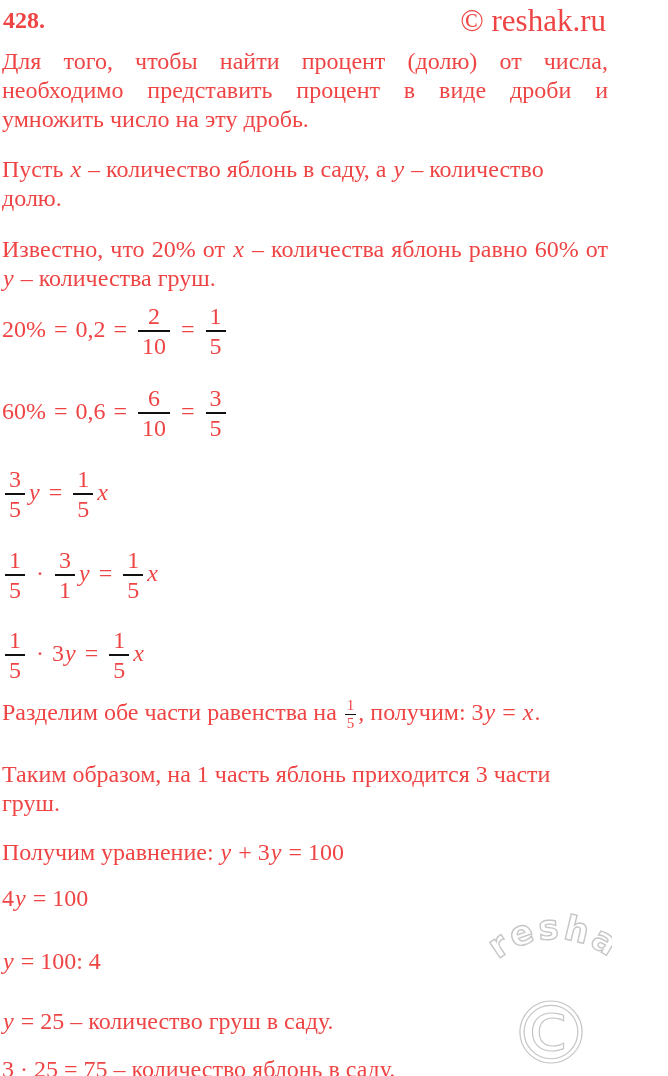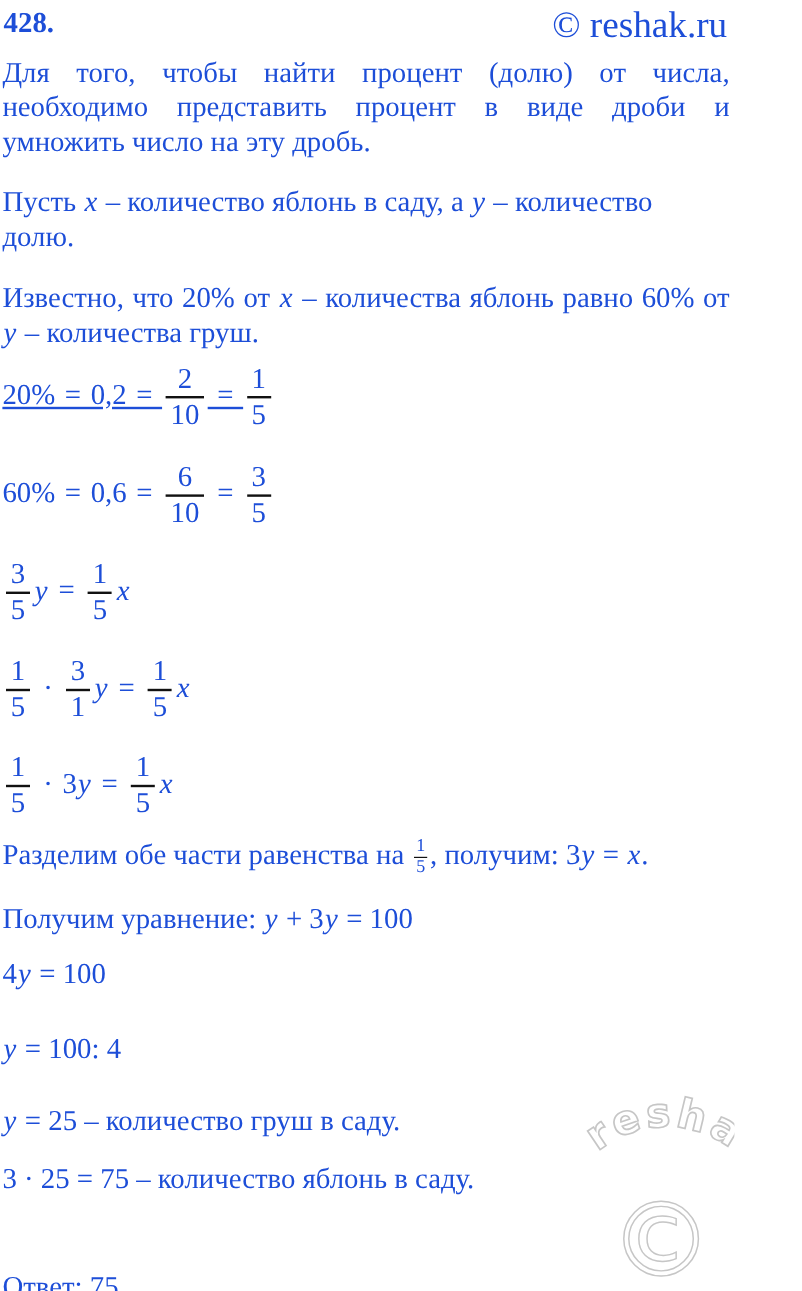--- a/index.html
+++ b/index.html
@@ -2,21 +2,21 @@
 <html><head>
 <meta charset="utf-8">
 <style>
   html, body { margin: 0; padding: 0; background: #ffffff; }
   .page {
     position: relative;
     width: 612px;
     height: 1076px;
     background: #ffffff;
     overflow: hidden;
-    color: #1d4ed8;
+    color: #ef4444;
     font-family: "Liberation Serif", "DejaVu Serif", serif;
   }
   .header {
     display: flex;
     justify-content: space-between;
     align-items: flex-start;
     padding: 6px 6px 0 3px;
     font-size: 24px;
     line-height: 29px;
   }
@@ -25,21 +25,21 @@
 
   .content { padding: 0 4px 0 2px; }
 
   .block { font-size: 24px; line-height: 29px; }
   .block.justify { text-align: justify; }
 
   
   [data-name="paragraph-method"]        { margin-top: 12px; }
   [data-name="paragraph-let"]           { margin-top: 21px; }
   [data-name="paragraph-known"]         { margin-top: 22px; }
-  [data-name="equation-20-percent"]     { margin-top: 10px; text-decoration: underline; }
+  [data-name="equation-20-percent"]     { margin-top: 10px; }
   [data-name="equation-60-percent"]     { margin-top: 26px; }
   [data-name="equation-proportion"]     { margin-top: 25px; }
   [data-name="equation-multiply"]       { margin-top: 25px; }
   [data-name="equation-simplified"]     { margin-top: 24px; }
   [data-name="paragraph-divide"]        { margin-top: 14px; }
   [data-name="paragraph-parts"]         { margin-top: 28px; }
   [data-name="paragraph-equation-setup"]{ margin-top: 20px; }
   [data-name="equation-4y"]             { margin-top: 17px; }
   [data-name="equation-y-division"]     { margin-top: 34px; }
   [data-name="equation-y-value"]        { margin-top: 31px; }
@@ -113,20 +113,21 @@
   <div class="content" data-name="solution-content">
       <div class="block p justify" data-name="paragraph-method"><span class="run" data-name="text-run">Для того, чтобы найти процент (долю) от числа, необходимо представить процент в виде дроби и умножить число на эту дробь.</span></div>
       <div class="block p" data-name="paragraph-let"><span class="run" data-name="text-run">Пусть </span><span class="var" data-name="math-variable">x</span><span class="run" data-name="text-run"> – количество яблонь в саду, а </span><span class="var" data-name="math-variable">y</span><span class="run" data-name="text-run"> – количество долю.</span></div>
       <div class="block p justify" data-name="paragraph-known"><span class="run" data-name="text-run">Известно, что 20% от </span><span class="var" data-name="math-variable">x</span><span class="run" data-name="text-run"> – количества яблонь равно 60% от </span><span class="var" data-name="math-variable">y</span><span class="run" data-name="text-run"> – количества груш.</span></div>
       <div class="block eq" data-name="equation-20-percent"><span class="run" data-name="text-run">20% = 0,2 = </span><span class="frac" data-name="fraction"><span class="num" data-name="fraction-numerator">2</span><span class="den" data-name="fraction-denominator">10</span></span><span class="run" data-name="text-run"> = </span><span class="frac" data-name="fraction"><span class="num" data-name="fraction-numerator">1</span><span class="den" data-name="fraction-denominator">5</span></span></div>
       <div class="block eq" data-name="equation-60-percent"><span class="run" data-name="text-run">60% = 0,6 = </span><span class="frac" data-name="fraction"><span class="num" data-name="fraction-numerator">6</span><span class="den" data-name="fraction-denominator">10</span></span><span class="run" data-name="text-run"> = </span><span class="frac" data-name="fraction"><span class="num" data-name="fraction-numerator">3</span><span class="den" data-name="fraction-denominator">5</span></span></div>
       <div class="block eq" data-name="equation-proportion"><span class="frac" data-name="fraction"><span class="num" data-name="fraction-numerator">3</span><span class="den" data-name="fraction-denominator">5</span></span><span class="var" data-name="math-variable">y</span><span class="run" data-name="text-run"> = </span><span class="frac" data-name="fraction"><span class="num" data-name="fraction-numerator">1</span><span class="den" data-name="fraction-denominator">5</span></span><span class="var" data-name="math-variable">x</span></div>
       <div class="block eq" data-name="equation-multiply"><span class="frac" data-name="fraction"><span class="num" data-name="fraction-numerator">1</span><span class="den" data-name="fraction-denominator">5</span></span><span class="run" data-name="text-run"> · </span><span class="frac" data-name="fraction"><span class="num" data-name="fraction-numerator">3</span><span class="den" data-name="fraction-denominator">1</span></span><span class="var" data-name="math-variable">y</span><span class="run" data-name="text-run"> = </span><span class="frac" data-name="fraction"><span class="num" data-name="fraction-numerator">1</span><span class="den" data-name="fraction-denominator">5</span></span><span class="var" data-name="math-variable">x</span></div>
       <div class="block eq" data-name="equation-simplified"><span class="frac" data-name="fraction"><span class="num" data-name="fraction-numerator">1</span><span class="den" data-name="fraction-denominator">5</span></span><span class="run" data-name="text-run"> · 3</span><span class="var" data-name="math-variable">y</span><span class="run" data-name="text-run"> = </span><span class="frac" data-name="fraction"><span class="num" data-name="fraction-numerator">1</span><span class="den" data-name="fraction-denominator">5</span></span><span class="var" data-name="math-variable">x</span></div>
       <div class="block p" data-name="paragraph-divide"><span class="run" data-name="text-run">Разделим обе части равенства на </span><span class="frac small" data-name="fraction"><span class="num" data-name="fraction-numerator">1</span><span class="den" data-name="fraction-denominator">5</span></span><span class="run" data-name="text-run">, получим: 3</span><span class="var" data-name="math-variable">y</span><span class="run" data-name="text-run"> = </span><span class="var" data-name="math-variable">x</span><span class="run" data-name="text-run">.</span></div>
+      <div class="block p" data-name="paragraph-parts"><span class="run" data-name="text-run">Таким образом, на 1 часть яблонь приходится 3 части груш.</span></div>
       <div class="block p" data-name="paragraph-equation-setup"><span class="run" data-name="text-run">Получим уравнение: </span><span class="var" data-name="math-variable">y</span><span class="run" data-name="text-run"> + 3</span><span class="var" data-name="math-variable">y</span><span class="run" data-name="text-run"> = 100</span></div>
       <div class="block eqline" data-name="equation-4y"><span class="run" data-name="text-run">4</span><span class="var" data-name="math-variable">y</span><span class="run" data-name="text-run"> = 100</span></div>
       <div class="block eqline" data-name="equation-y-division"><span class="var" data-name="math-variable">y</span><span class="run" data-name="text-run"> = 100: 4</span></div>
       <div class="block eqline" data-name="equation-y-value"><span class="var" data-name="math-variable">y</span><span class="run" data-name="text-run"> = 25 – количество груш в саду.</span></div>
       <div class="block eqline" data-name="equation-apples"><span class="run" data-name="text-run">3 · 25 = 75 – количество яблонь в саду.</span></div>
       <div class="block p" data-name="answer"><span class="underline" data-name="underlined-text">Ответ</span><span class="run" data-name="text-run">: 75.</span></div>
     </div>
 
   <svg class="watermark" width="200" height="150" viewBox="0 0 200 150" data-name="reshak-watermark-stamp">
     <defs>

